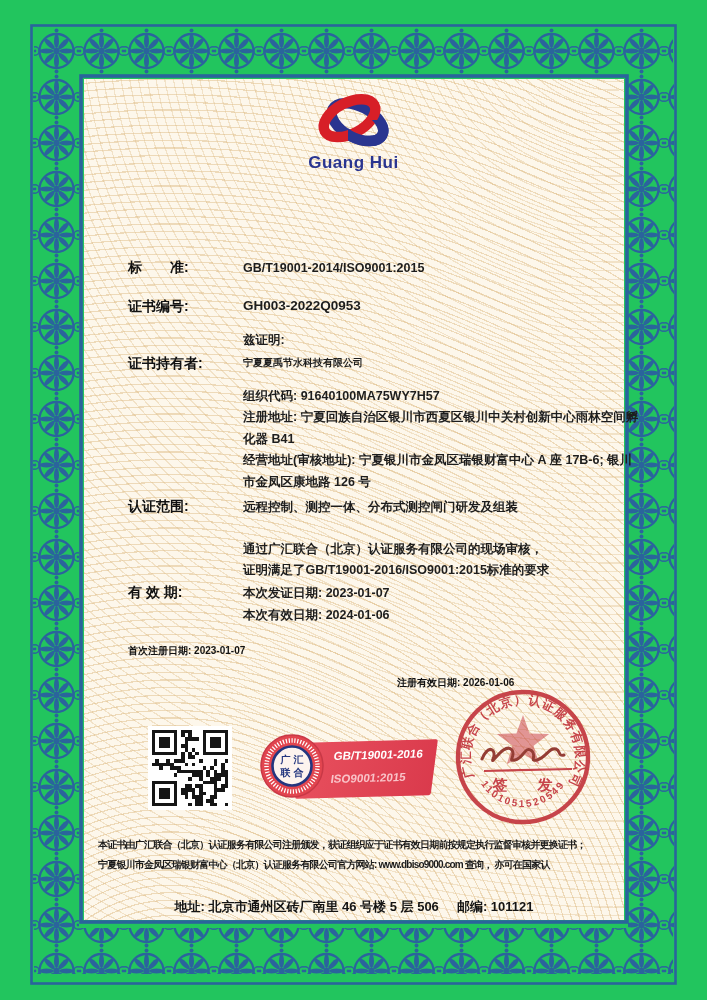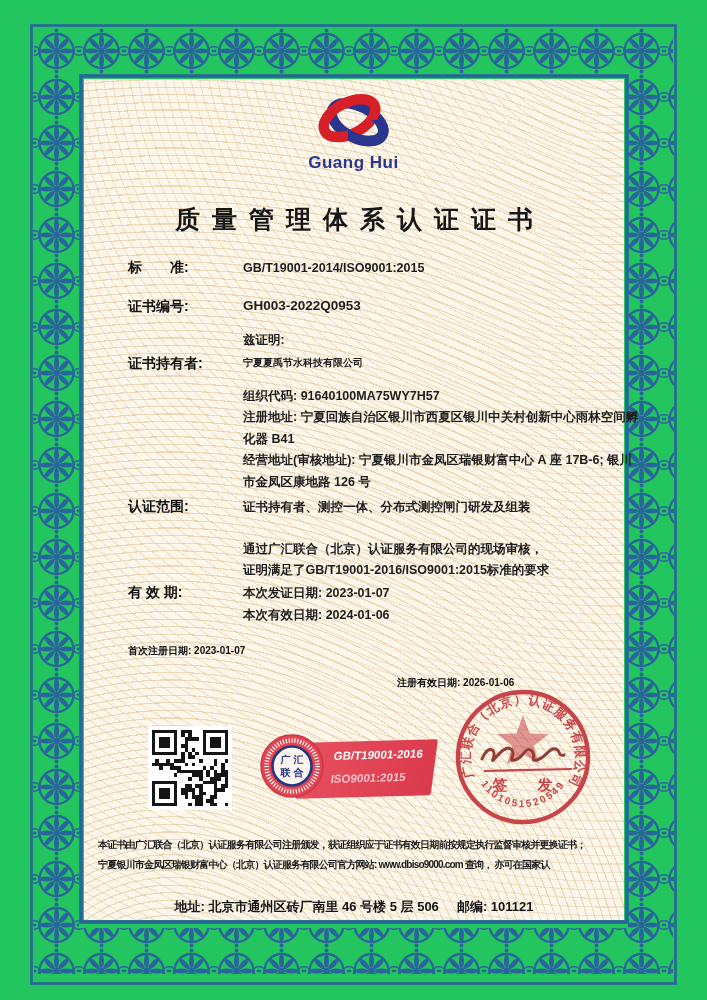--- a/index.html
+++ b/index.html
@@ -94,41 +94,40 @@
         <g clip-path="url(#lclip)">
           <g transform="rotate(28)">
               <ellipse cx="5" cy="2" rx="28" ry="15.5" stroke="#2a3590"></ellipse>
             </g>
         </g>
       </g>
     </svg>
     <div id="logo-text">Guang Hui</div>
   </div>
 
-  <div id="cert-title" class="abs">质量管理体系认证证书</div>
 
   <div class="lab" style="left:128px;top:259px;">标　　准:</div>
   <div class="val" style="left:243px;top:261px;">GB/T19001-2014/ISO9001:2015</div>
 
   <div class="lab" style="left:128px;top:298px;">证书编号:</div>
   <div class="val f135" style="left:243px;top:298px;">GH003-2022Q0953</div>
 
   <div class="val" style="left:243px;top:332px;">兹证明:</div>
 
   <div class="lab" style="left:128px;top:355px;">证书持有者:</div>
   <div class="val f13" style="left:243px;top:356px;">宁夏夏禹节水科技有限公司</div>
 
   <div class="val" style="left:243px;top:388px;">组织代码: 91640100MA75WY7H57</div>
   <div class="val" style="left:243px;top:409px;">注册地址: 宁夏回族自治区银川市西夏区银川中关村创新中心雨林空间孵</div>
   <div class="val" style="left:243px;top:431px;">化器 B41</div>
   <div class="val" style="left:243px;top:452px;">经营地址(审核地址): 宁夏银川市金凤区瑞银财富中心 A 座 17B-6; 银川</div>
   <div class="val" style="left:243px;top:474px;">市金凤区康地路 126 号</div>
 
   <div class="lab" style="left:128px;top:498px;">认证范围:</div>
-  <div class="val" style="left:243px;top:499px;">证书持有者、测控一体、分布式测控闸门研发及组装</div>
+  <div class="val" style="left:243px;top:499px;">远程控制、测控一体、分布式测控闸门研发及组装</div>
 
   <div class="val" style="left:243px;top:541px;">通过广汇联合（北京）认证服务有限公司的现场审核，</div>
   <div class="val" style="left:243px;top:562px;">证明满足了GB/T19001-2016/ISO9001:2015标准的要求</div>
 
   <div class="lab" style="left:128px;top:584px;">有 效 期:</div>
   <div class="val" style="left:243px;top:585px;">本次发证日期: 2023-01-07</div>
   <div class="val" style="left:243px;top:607px;">本次有效日期: 2024-01-06</div>
 
   <div class="lab f13" style="left:128px;top:644px;">首次注册日期: 2023-01-07</div>
   <div class="lab f13" style="left:368px;top:676px;margin-left:29px;">注册有效日期: 2026-01-06</div>

